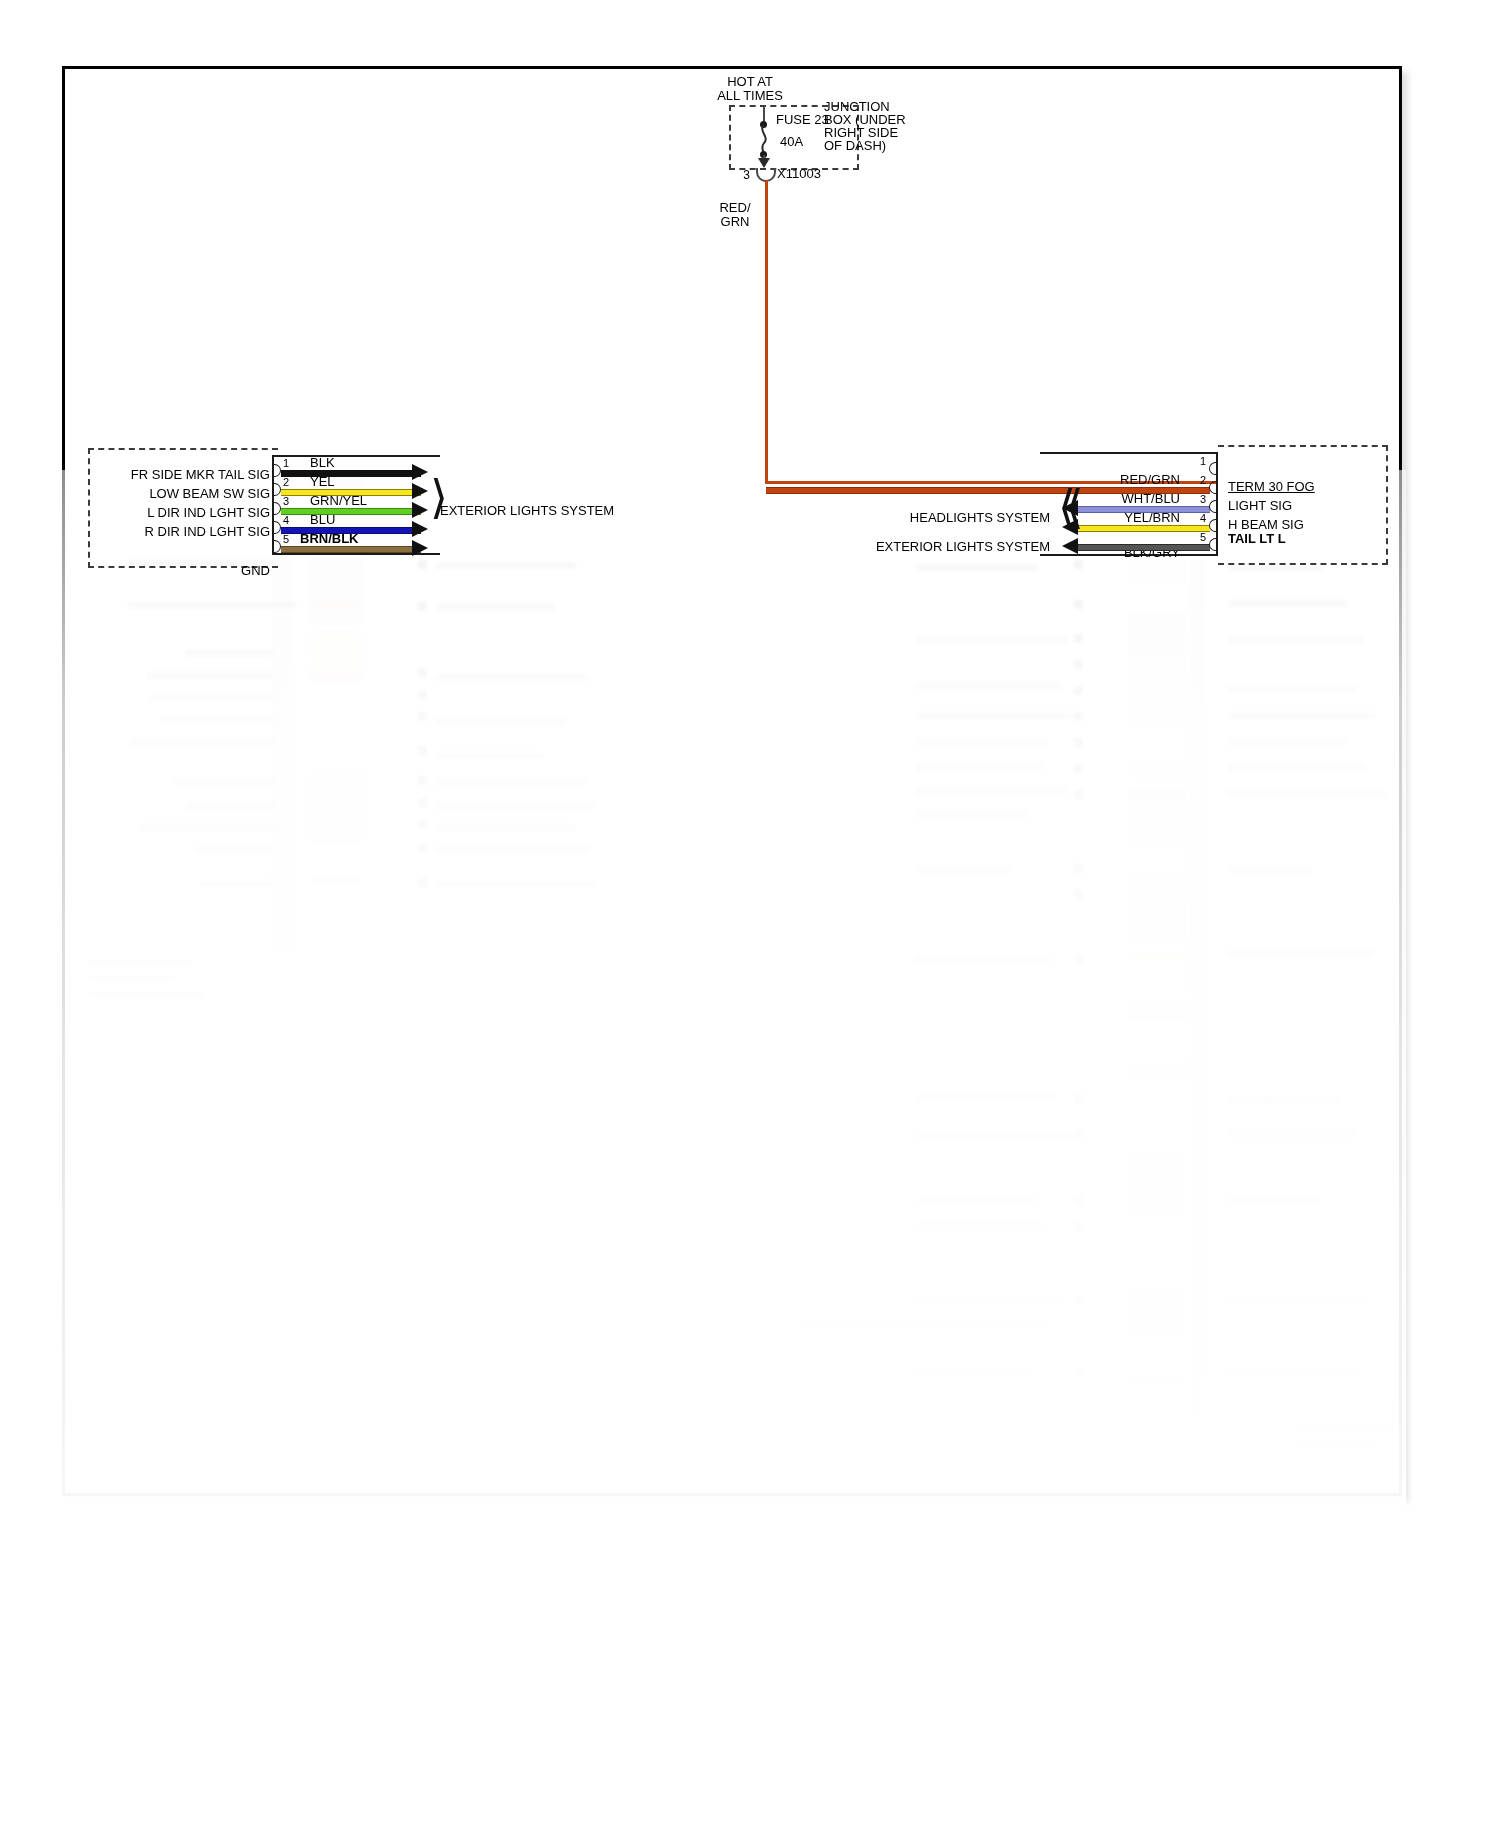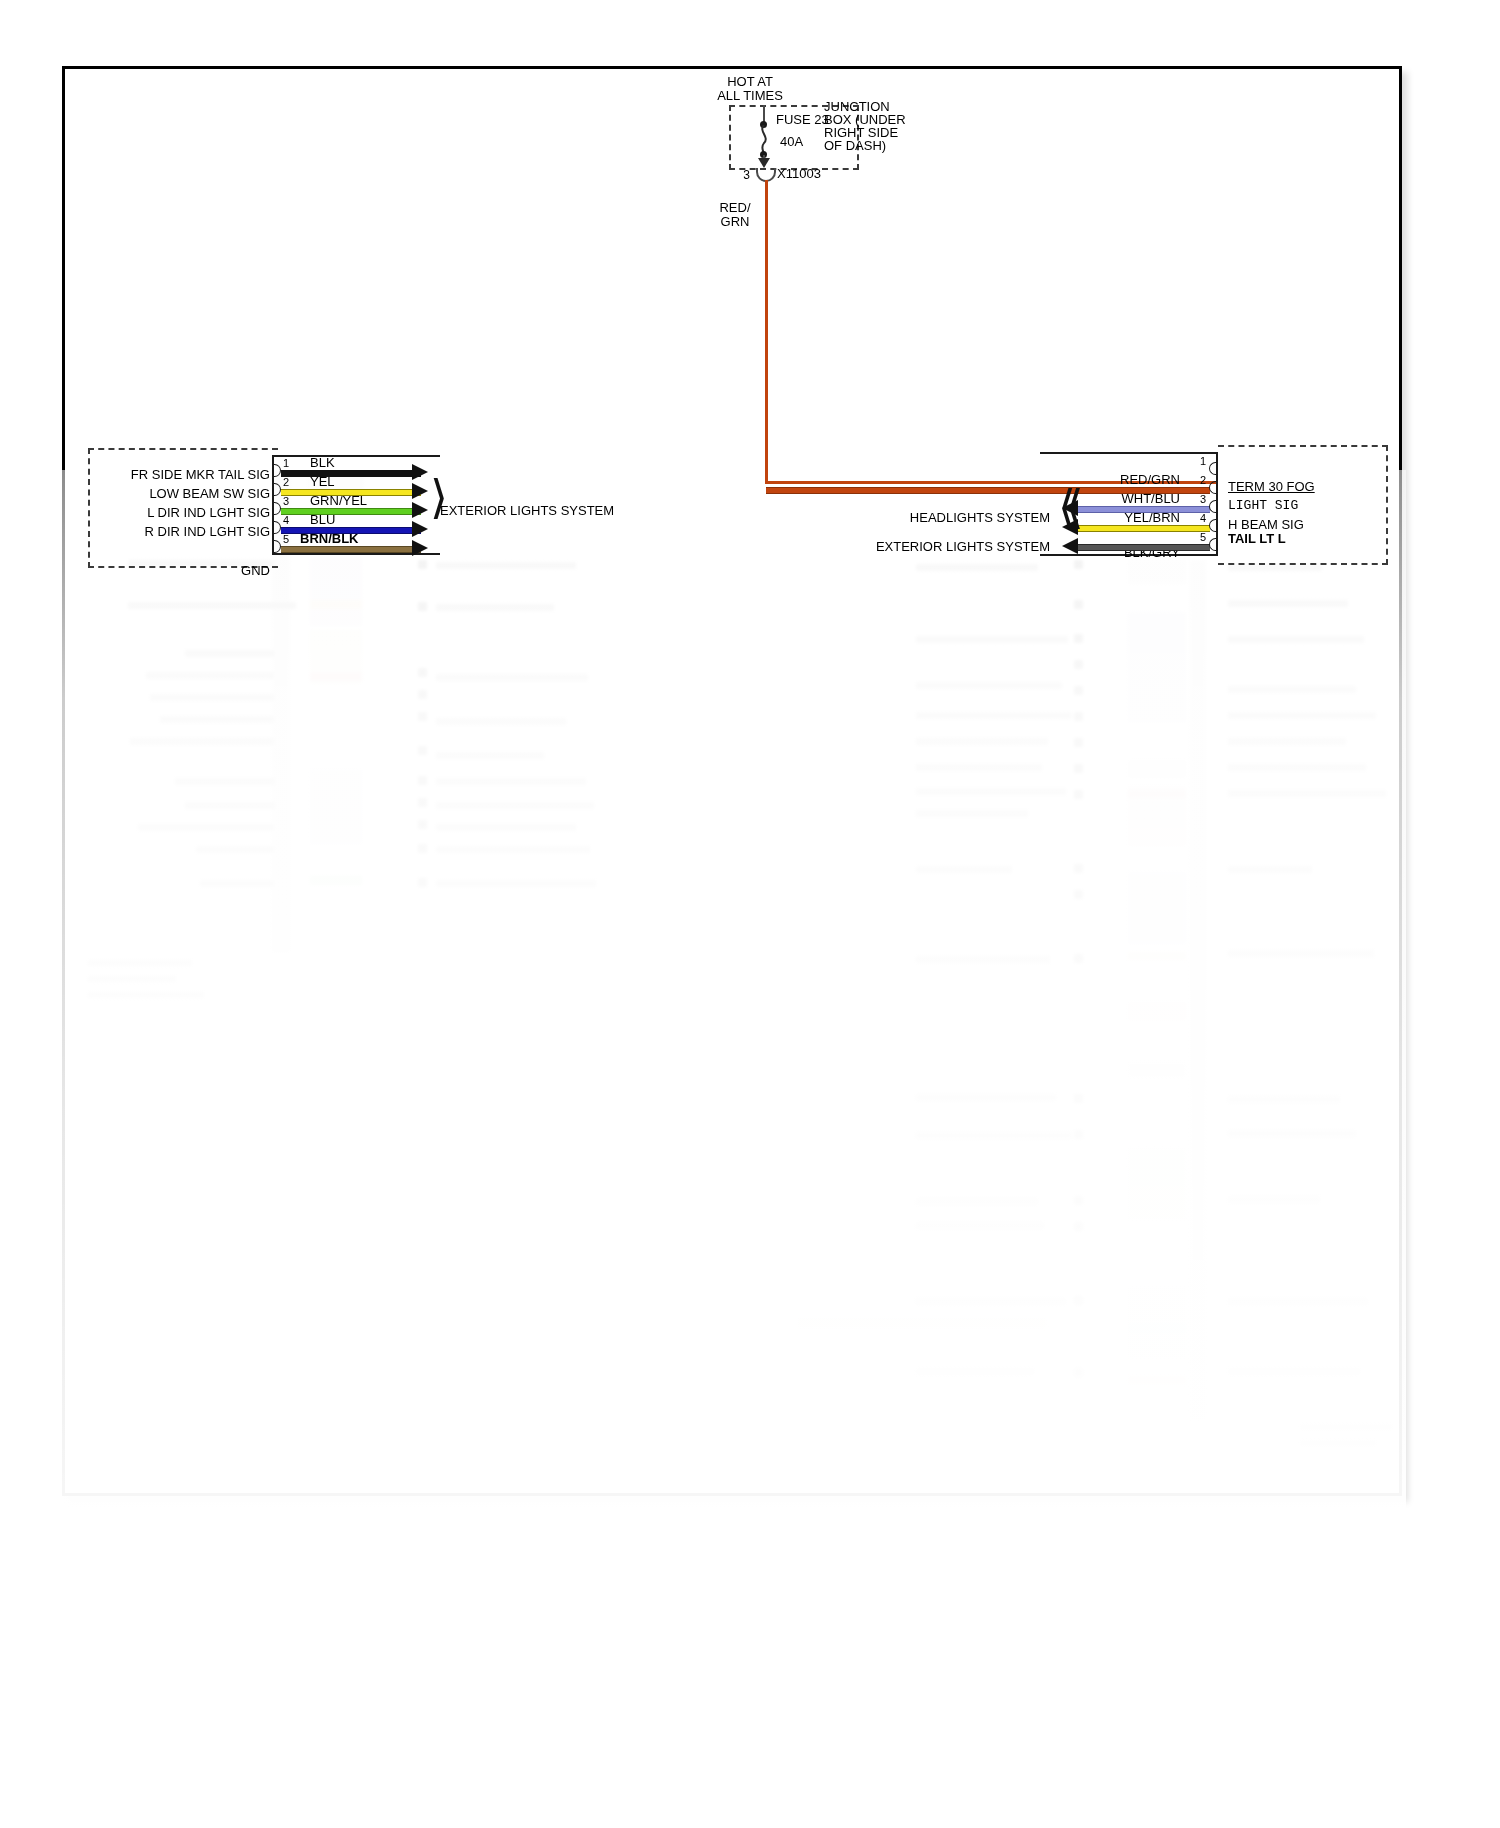--- a/index.html
+++ b/index.html
@@ -418,21 +418,21 @@
       <div class="pin-arc flip" style="left:1209px;top:481px;"></div>
       <div class="t" style="left:1228px;top:480px;text-decoration:underline;">TERM 30 FOG</div>
     </div>
 
     <div>
       <div class="t r" style="left:1060px;top:492px;width:120px;">WHT/BLU</div>
       <div class="t xs r" style="left:1176px;top:492px;width:30px;">3</div>
       <div class="wrow" style="left:1078px;top:506px;width:132px;background:#8c90d8;border-top:1px solid #5d61a8;border-bottom:1px solid #5d61a8;"></div>
       <div class="warrow-l" style="left:1062px;top:500px;"></div>
       <div class="pin-arc flip" style="left:1209px;top:500px;"></div>
-      <div class="t" style="left:1228px;top:499px;font-family:Liberation Mono, monospace;">LIGHT SIG</div>
+      <div class="t" style="left:1228px;top:499px;">LIGHT SIG</div>
     </div>
 
     <div>
       <div class="t r" style="left:1060px;top:511px;width:120px;">YEL/BRN</div>
       <div class="t xs r" style="left:1176px;top:511px;width:30px;">4</div>
       <div class="wrow" style="left:1078px;top:525px;width:132px;background:#f5e620;border-top:1px solid #8a8200;border-bottom:1px solid #8a8200;"></div>
       <div class="warrow-l" style="left:1062px;top:519px;"></div>
       <div class="pin-arc flip" style="left:1209px;top:519px;"></div>
       <div class="t" style="left:1228px;top:518px;">H BEAM SIG</div>
     </div>

